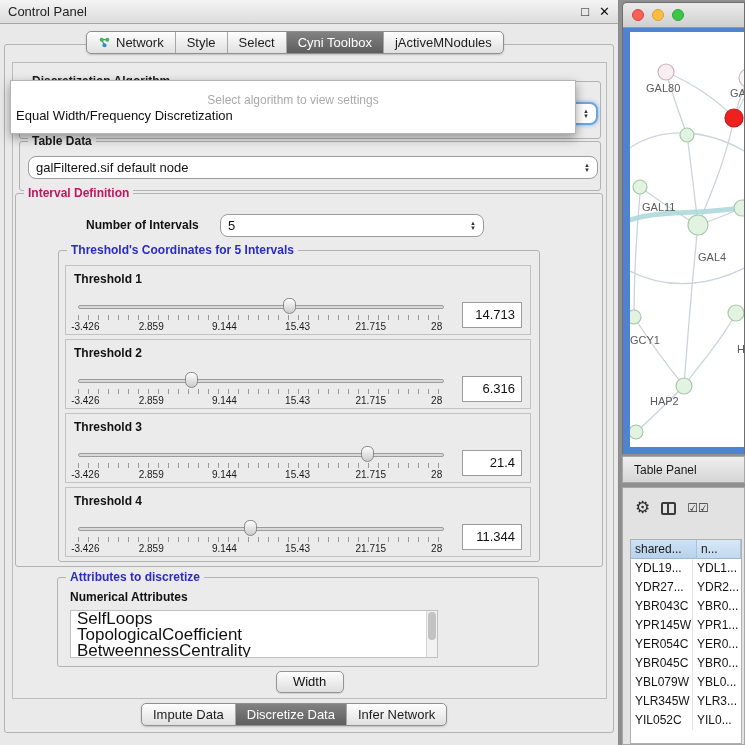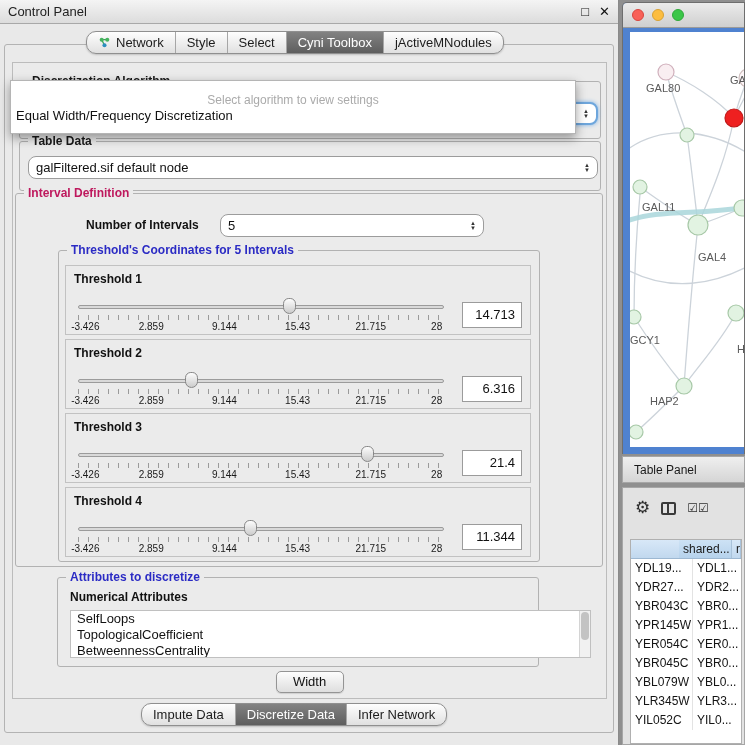--- a/index.html
+++ b/index.html
@@ -9,21 +9,21 @@
   
   .control-panel { position:absolute; left:0; top:0; width:619px; height:745px; background:#e9e9e9; border-right:1px solid #8a8a8a; }
   .titlebar { height:24px; background:linear-gradient(#f4f4f4,#dcdcdc); border-bottom:1px solid #a8a8a8; display:flex; align-items:center; padding:0 8px; font-size:13px; color:#222; }
   .titlebar .spacer { flex:1; }
   .win-btn { font-size:13px; margin-left:10px; color:#111; cursor:default; }
 
   .outer-panel { position:absolute; left:4px; top:44px; width:610px; height:689px; background:#eaeaea; border:1px solid #b3b3b3; border-radius:3px; }
   .inner-panel { position:absolute; left:12px; top:62px; width:595px; height:637px; background:#ebebeb; border:1px solid #bcbcbc; }
 
   
-  .seg-tabs { position:absolute; display:flex; border:1px solid #8f8f8f; border-radius:10px; overflow:hidden; background:linear-gradient(#fefefe,#e0e0e0); box-shadow:0 1px 2px rgba(0,0,0,.18); z-index:6; }
+  .seg-tabs { position:absolute; display:flex; border:1px solid #8f8f8f; border-radius:5px; overflow:hidden; background:linear-gradient(#fefefe,#e0e0e0); box-shadow:0 1px 2px rgba(0,0,0,.18); z-index:6; }
   .seg { padding:3px 11px; font-size:13px; color:#1c1c1c; border-right:1px solid #a6a6a6; display:flex; align-items:center; gap:5px; white-space:nowrap; }
   .seg:last-child { border-right:none; }
   .seg.selected { background:linear-gradient(#828282,#5e5e5e); color:#fff; }
   .top-tabs { left:86px; top:31px; }
   .bottom-tabs { left:141px; top:703px; }
 
   
   .group { position:absolute; border:1px solid #b2b2b2; border-radius:3px; }
   .group-title { position:absolute; top:-8px; left:8px; background:#ebebeb; padding:0 4px; font-size:12px; font-weight:bold; color:#1a1a1a; white-space:nowrap; }
   .t-green { color:#be185d; }
@@ -46,21 +46,21 @@
   .slider { position:absolute; left:12px; top:32px; width:366px; height:36px; }
   .track { position:absolute; left:0; right:0; top:7px; height:4px; background:#d9d9d9; border:1px solid #9b9b9b; border-radius:2px; }
   .thumb { position:absolute; top:0; width:13px; height:16px; margin-left:-6px; background:linear-gradient(#fdfdfd,#cccccc); border:1px solid #878787; border-radius:7px 7px 8px 8px; }
   .ticks { position:absolute; left:0; right:0; top:17px; height:5px; background:repeating-linear-gradient(to right,#9a9a9a 0 1px,transparent 1px 10px); }
   .axis { position:absolute; left:0; right:0; top:23px; height:12px; font-size:10px; color:#1a1a1a; }
   .axis span { position:absolute; transform:translateX(-50%); white-space:nowrap; }
   .value-box { position:absolute; right:8px; top:36px; width:60px; height:26px; background:#fff; border:1px solid #9b9b9b; font-size:13px; text-align:right; line-height:24px; padding:0 6px; color:#111; }
 
   
   .list-title { position:absolute; left:12px; top:12px; font-size:12px; font-weight:bold; color:#111; }
-  .attr-list { position:absolute; left:12px; top:32px; width:521px; height:48px; background:#fff; border:1px solid #c0c0c0; overflow:hidden; font-size:13px; }
+  .attr-list { position:absolute; left:12px; top:32px; width:368px; height:48px; background:#fff; border:1px solid #c0c0c0; overflow:hidden; font-size:17px; }
   .list-item { height:16px; line-height:16px; padding-left:6px; color:#111; }
   .vscroll { position:absolute; right:0; top:0; width:11px; height:100%; background:#f1f1f1; border-left:1px solid #d4d4d4; }
   .vscroll .sthumb { position:absolute; top:1px; left:1px; width:8px; height:28px; background:#c3c3c3; border-radius:4px; }
 
   .apply-btn { position:absolute; left:50%; transform:translateX(-50%); top:608px; width:68px; height:22px; background:linear-gradient(#fdfdfd,#dedede); border:1px solid #949494; border-radius:5px; font-size:13px; text-align:center; line-height:20px; color:#111; box-shadow:0 1px 1px rgba(0,0,0,.12); }
 
   
   .network-window { position:absolute; left:622px; top:2px; width:123px; height:452px; background:#4f82d0; border:1px solid #6e6e6e; border-bottom:none; border-radius:5px 0 0 0; overflow:hidden; }
   .mac-titlebar { height:25px; background:linear-gradient(#ebebeb,#cfcfcf); border-bottom:1px solid #9a9a9a; display:flex; align-items:center; padding:0 9px; gap:8px; }
   .light { width:12px; height:12px; border-radius:50%; }
@@ -75,21 +75,21 @@
   .table-panel-bar { position:absolute; left:622px; top:456px; width:123px; height:27px; background:linear-gradient(#efefef,#d5d5d5); border:1px solid #a6a6a6; display:flex; align-items:center; font-size:12px; padding:0 11px; color:#1a1a1a; }
   .table-window { position:absolute; left:622px; top:487px; width:123px; height:258px; background:#e2e2e2; border:1px solid #a6a6a6; overflow:hidden; }
   .tw-toolbar { position:absolute; left:12px; top:10px; display:flex; align-items:center; gap:11px; height:20px; }
   .gear-icon { font-size:17px; color:#2e2e2e; line-height:18px; }
   .cols-icon { width:15px; height:13px; border:2px solid #3a3a3a; border-radius:2px; position:relative; }
   .cols-icon::after { content:""; position:absolute; left:4px; top:0; bottom:0; width:2px; background:#3a3a3a; }
   .check-icons { font-size:12px; color:#2e2e2e; letter-spacing:0px; }
   .tw-table { position:absolute; left:7px; top:51px; right:2px; bottom:0; background:#fff; border:1px solid #b0b0b0; overflow:hidden; font-size:12px; }
   .tw-header { display:flex; height:19px; background:linear-gradient(#d8e8f8,#c1d8ee); border-bottom:1px solid #9db8d2; color:#1a1a1a; }
   .th-cell { padding:2px 4px; border-right:1px solid #a9c2da; white-space:nowrap; overflow:hidden; }
-  .th-cell.c1 { width:66px; background:linear-gradient(#cde2f5,#b6d2ec);margin-left:48px; }
+  .th-cell.c1 { width:66px; background:linear-gradient(#cde2f5,#b6d2ec); }
   .th-cell.c2 { flex:1; }
   .tw-row { display:flex; height:19px; line-height:19px; }
   .td-cell { padding:0 4px; white-space:nowrap; overflow:hidden; color:#141414; }
   .td-cell.c1 { width:62px; border-right:1px solid #e3e3e3; }
   .td-cell.c2 { flex:1; }
 </style>
 </head>
 <body>
 
 <div class="control-panel">
@@ -307,21 +307,21 @@
         <circle cx="10" cy="155" r="7" fill="#e2f3e2" stroke="#a7c8a7"></circle>
         <circle cx="68" cy="193" r="10" fill="#e2f3e2" stroke="#a7c8a7"></circle>
         <circle cx="112" cy="176" r="8" fill="#e2f3e2" stroke="#a7c8a7"></circle>
         <circle cx="4" cy="285" r="7" fill="#e2f3e2" stroke="#a7c8a7"></circle>
         <circle cx="106" cy="281" r="8" fill="#e2f3e2" stroke="#a7c8a7"></circle>
         <circle cx="54" cy="354" r="8" fill="#e2f3e2" stroke="#a7c8a7"></circle>
         <circle cx="6" cy="400" r="7" fill="#e2f3e2" stroke="#a7c8a7"></circle>
       </g>
     </svg>
     <span class="net-label" style="left:16px; top:50px;">GAL80</span>
-    <span class="net-label" style="left:100px; top:42px;">GA</span>
+    <span class="net-label" style="left:100px; top:55px;">GA</span>
     <span class="net-label" style="left:12px; top:169px;">GAL11</span>
     <span class="net-label" style="left:68px; top:219px;">GAL4</span>
     <span class="net-label" style="left:0px; top:302px;">GCY1</span>
     <span class="net-label" style="left:107px; top:311px;">H</span>
     <span class="net-label" style="left:20px; top:363px;">HAP2</span>
   </div>
 </div>
 
 <div class="table-panel-bar">
   <span>Table Panel</span>

